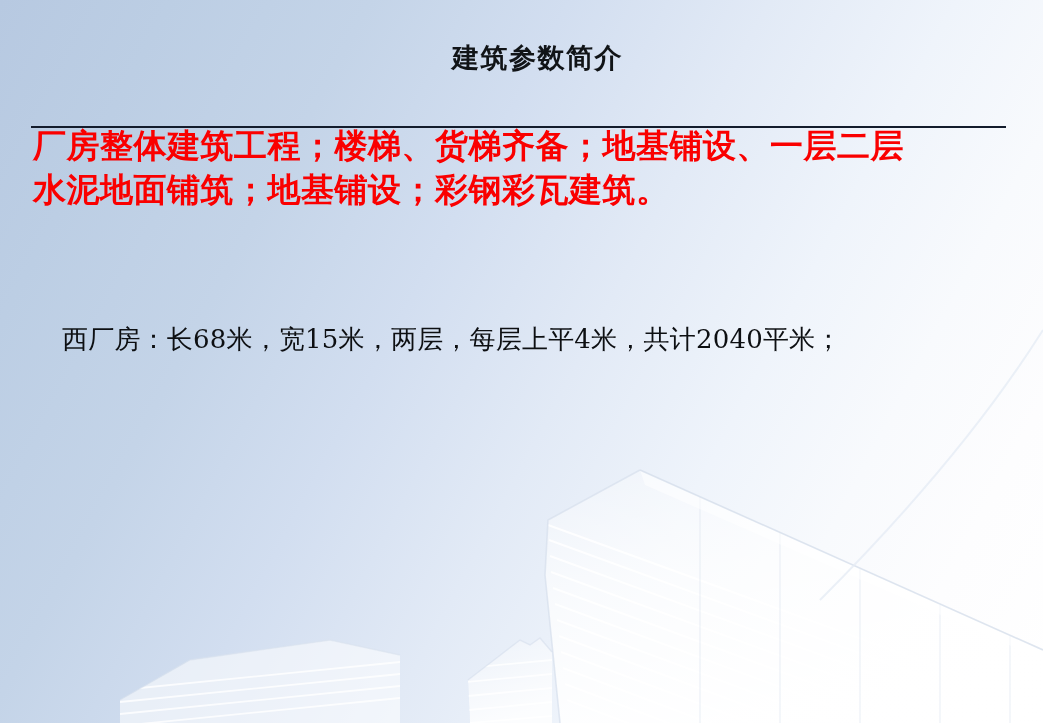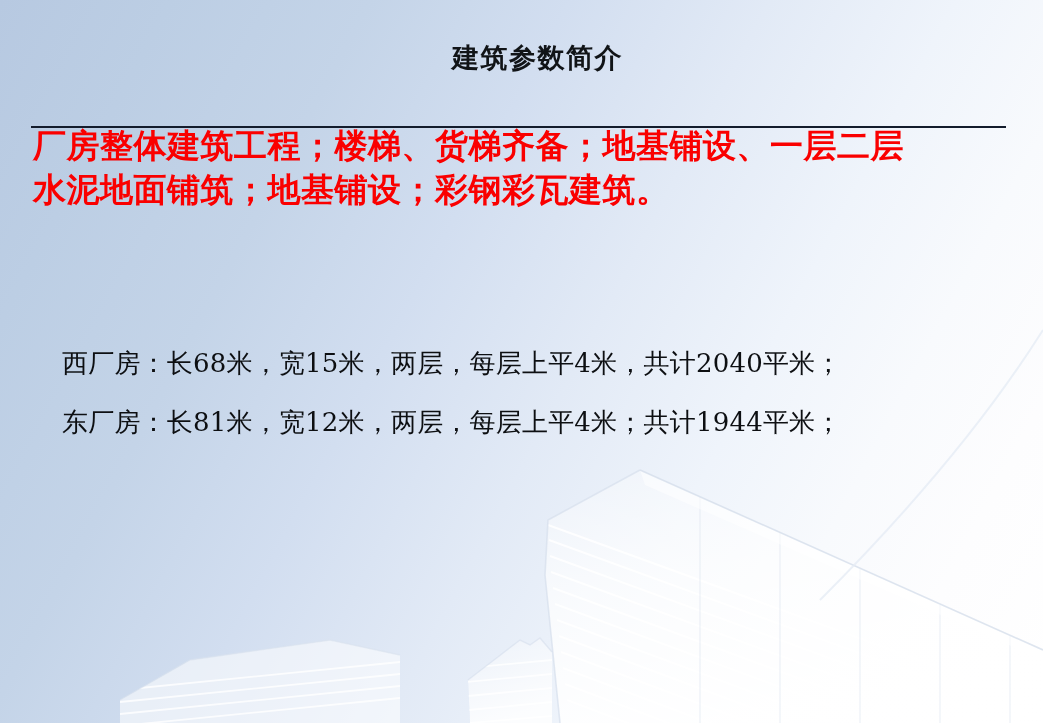--- a/index.html
+++ b/index.html
@@ -96,21 +96,20 @@
     width: 960px;
     color: #0d0f12;
     font-family: "DejaVu Serif", "Liberation Serif", serif;
     font-size: 26px;
     line-height: 35px;
     letter-spacing: 0.2px;
   }
   .body-block .ln {
     display: block;
     white-space: nowrap;
-    margin-top: 24px;
   }
 </style>
 </head>
 <body>
 
 <div class="slide">
 
   <svg class="bg-art" viewBox="0 0 1043 723" preserveAspectRatio="none">
     <defs>
       <linearGradient id="towerFade" x1="0" y1="0" x2="0.35" y2="1">
@@ -191,16 +190,15 @@
 
   <div class="rule"></div>
 
   <div class="headline">
     <span class="ln">厂房整体建筑工程；楼梯、货梯齐备；地基铺设、一层二层</span>
     <span class="ln">水泥地面铺筑；地基铺设；彩钢彩瓦建筑。</span>
   </div>
 
   <div class="body-block">
     <span class="ln">西厂房：长68米，宽15米，两层，每层上平4米，共计2040平米；</span>
-    <span class="ln">东厂房：长81米，宽12米，两层，每层上平4米；共计1944平米；</span>
   </div>
 
 </div>
 
 </body></html>

